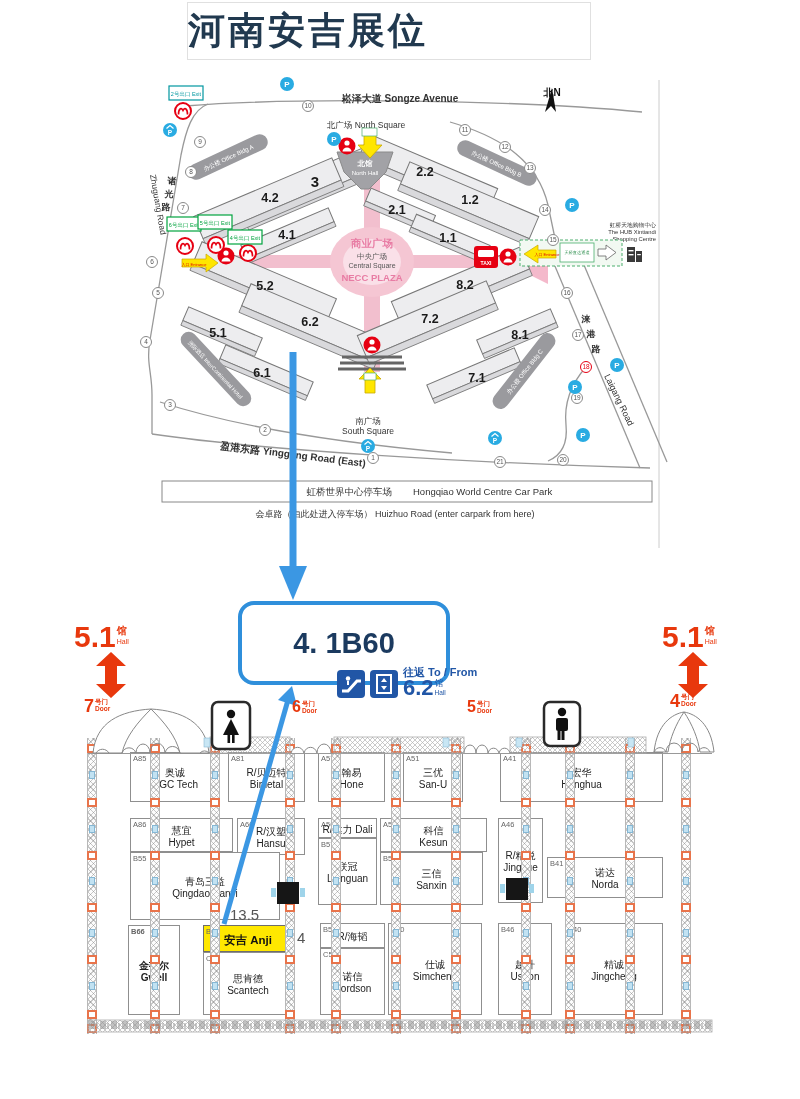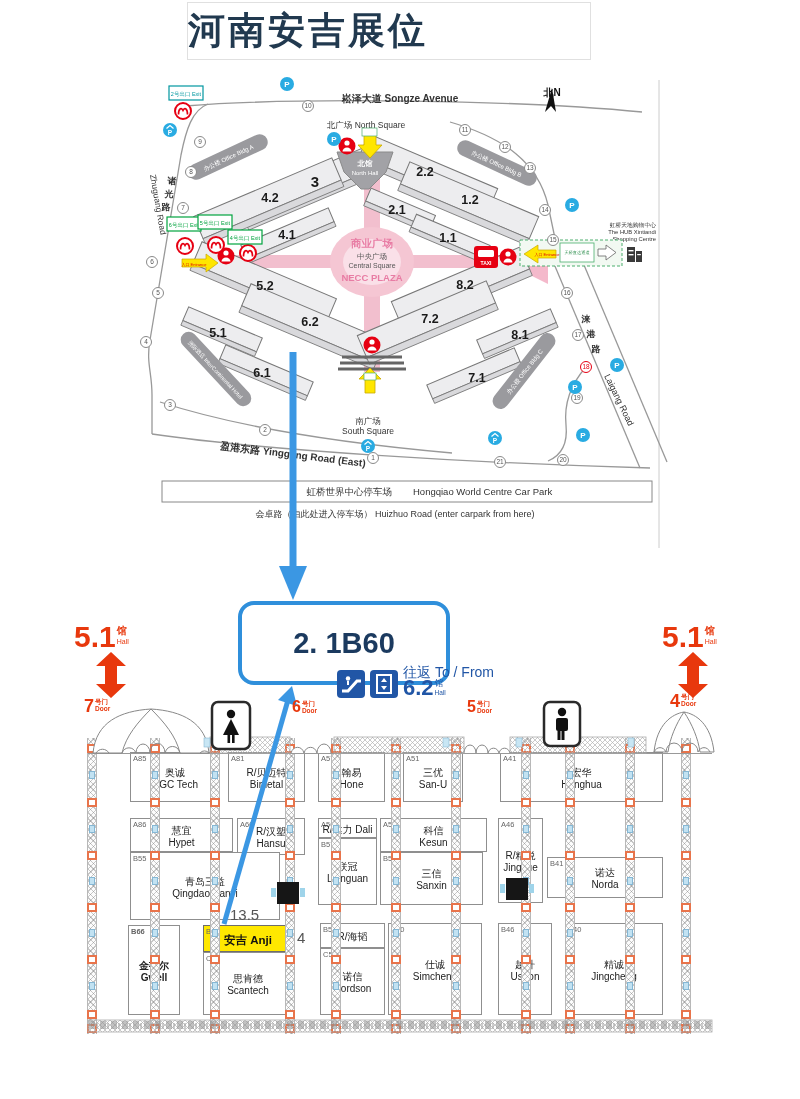--- a/index.html
+++ b/index.html
@@ -29,21 +29,21 @@
   #mapsvg{position:absolute;left:0;top:0;z-index:4;pointer-events:none}
   .ovl{z-index:5}
   .callout{position:absolute;left:238px;top:601px;width:212px;height:84px;border:4px solid #2F8FDB;
            border-radius:16px;display:flex;flex-direction:column;align-items:center;justify-content:center;
            color:#1B3A5F;font-weight:bold;background:#fff;box-sizing:border-box}
   .callout .l1{font-size:30px;letter-spacing:2px;line-height:36px;white-space:nowrap}
   .callout .l2{font-size:29px;line-height:32px;white-space:nowrap}
   .tofrom{position:absolute;left:337px;top:668px;display:flex;align-items:center;gap:5px;color:#2156A6}
   .ticon{width:28px;height:28px;background:#2156A6;border-radius:4px;position:relative;flex:none}
   .tf-txt{display:flex;flex-direction:column;line-height:9px}
-  .tf-top{font-size:14px;font-weight:normal}
+  .tf-top{font-size:11px;font-weight:bold}
   .tf-row{display:flex;align-items:flex-start}
   .tf-num{font-size:22px;font-weight:bold;line-height:22px}
   .tf-sub{display:flex;flex-direction:column;font-size:9px;line-height:9px;margin-top:2px;margin-left:1px}
   .tf-sub .en{font-size:6.5px}
   .hallsign{position:absolute;display:flex;color:#E8380D;font-weight:bold;z-index:5}
   .hs-num{font-size:30px;line-height:30px}
   .hs-sub{display:flex;flex-direction:column;font-size:10px;line-height:11px;margin-top:3px;margin-left:1px}
   .hs-sub .en{font-size:7px;font-weight:normal}
   .door{position:absolute;display:flex;color:#E8380D;font-weight:bold;z-index:5}
   .d-num{font-size:16px;line-height:16px}
@@ -782,21 +782,21 @@
 
   <g fill="#3B97E3">
     <rect x="289.5" y="352" width="7" height="216"></rect>
     <polygon points="279,566 307,566 293,600"></polygon>
     <line x1="224" y1="924" x2="288" y2="700" stroke="#3B97E3" stroke-width="5"></line>
     <polygon points="292,686 297,706 278,700"></polygon>
   </g>
 </svg>
 
 <div class="callout ovl">
-  <div class="l2">2. 1B60</div>
+  <div class="l2">4. 1B60</div>
 </div>
 
 <div class="tofrom ovl">
   <div class="ticon">
     <svg width="28" height="28" viewBox="0 0 28 28">
         <circle cx="11" cy="8.5" r="2.2" fill="#fff"></circle>
         <path d="M11,11 v4" stroke="#fff" stroke-width="2"></path>
         <path d="M5,21 h6 l9,-10 h4" stroke="#fff" stroke-width="3" fill="none"></path>
       </svg>
   </div>

